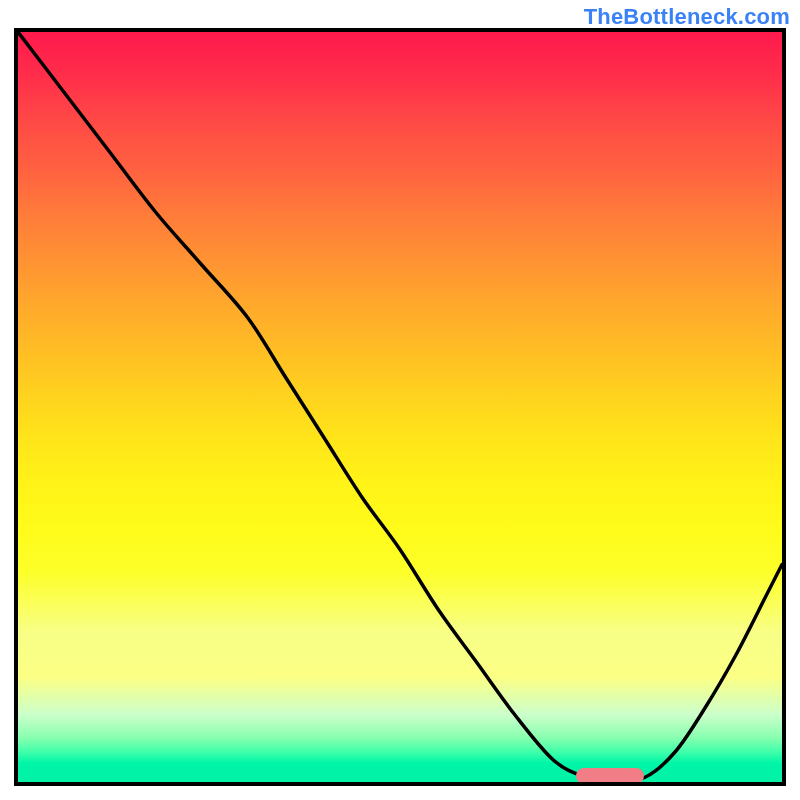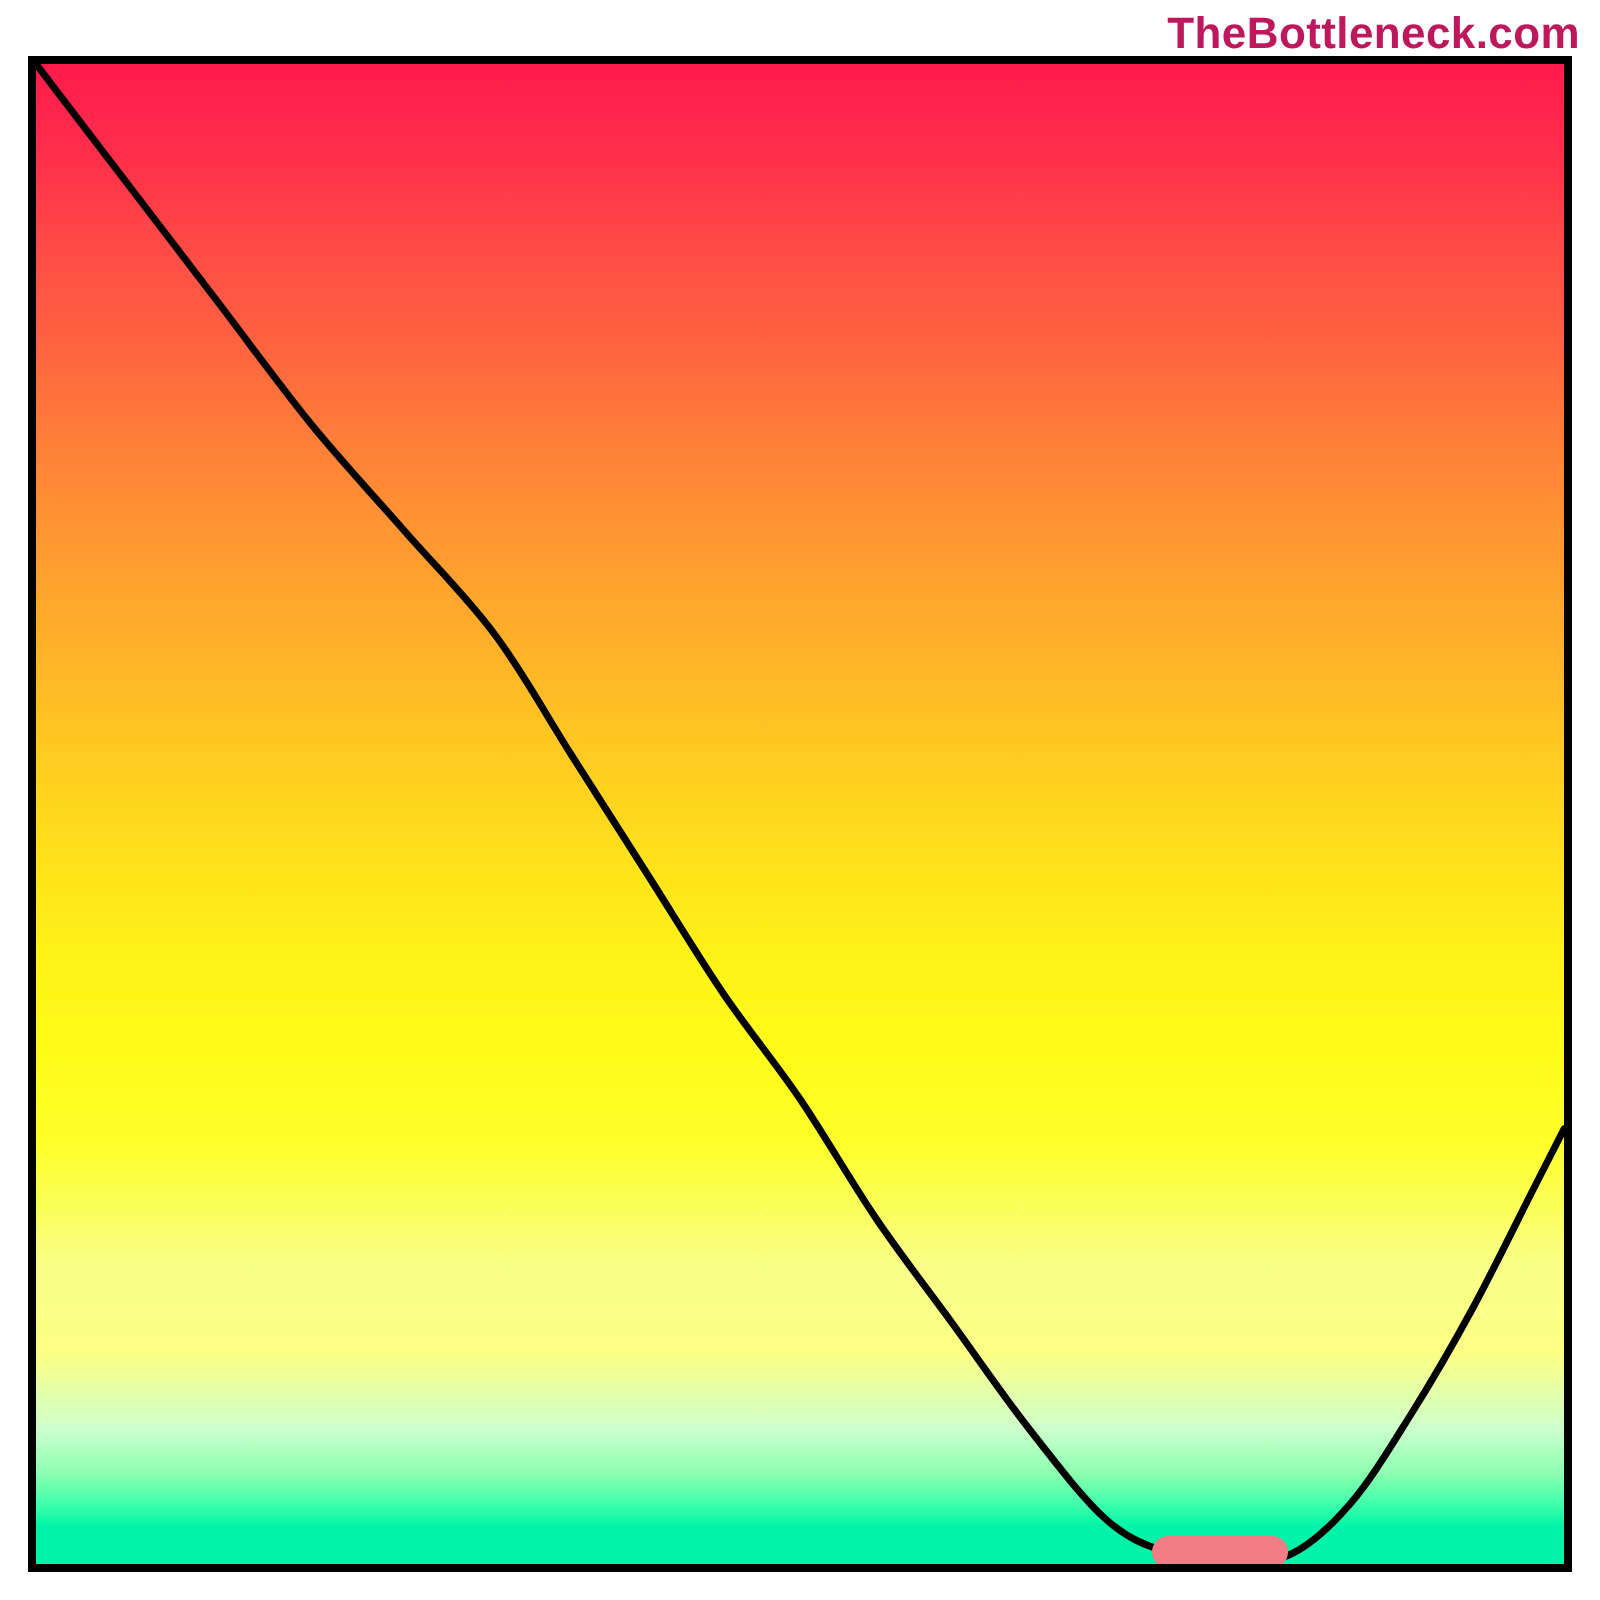--- a/index.html
+++ b/index.html
@@ -14,21 +14,21 @@
     position: relative;
     width: 800px;
     height: 800px;
   }
   .watermark {
     position: absolute;
     top: 4px;
     right: 10px;
     font-size: 22px;
     font-weight: 600;
-    color: #be185d;
+    color: #3b82f6;
     letter-spacing: 0.2px;
     z-index: 10;
   }
   .frame {
     position: absolute;
     left: 14px;
     top: 28px;
     width: 772px;
     height: 758px;
     border: 4px solid #000;

